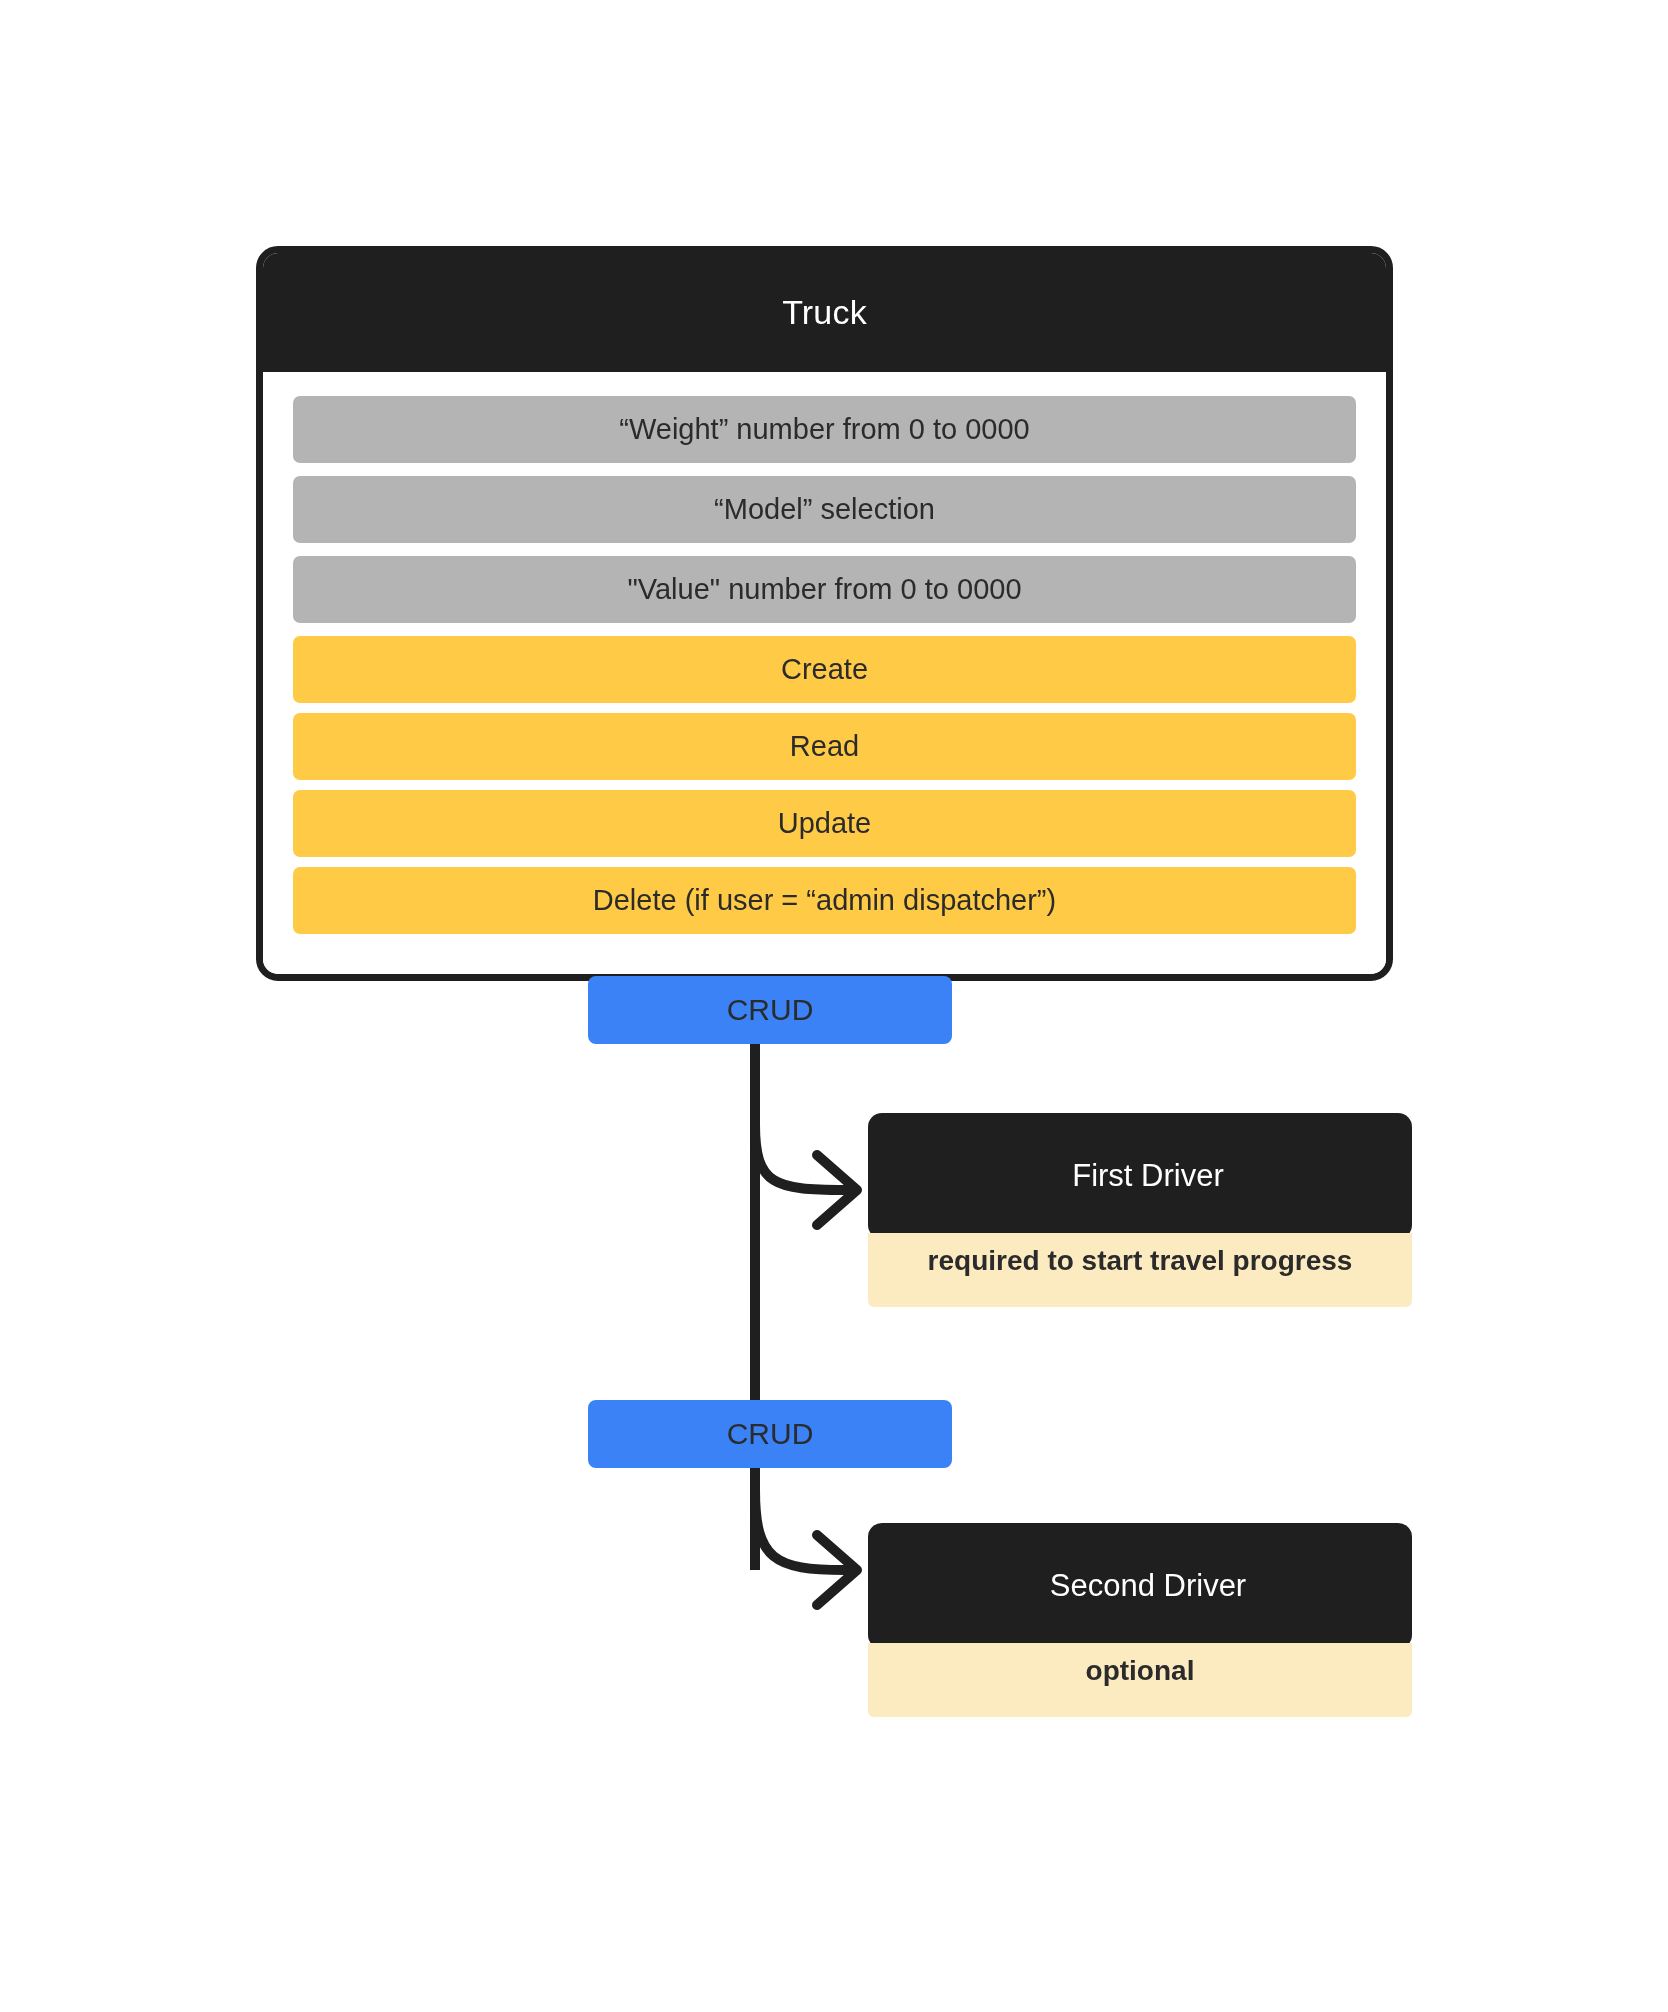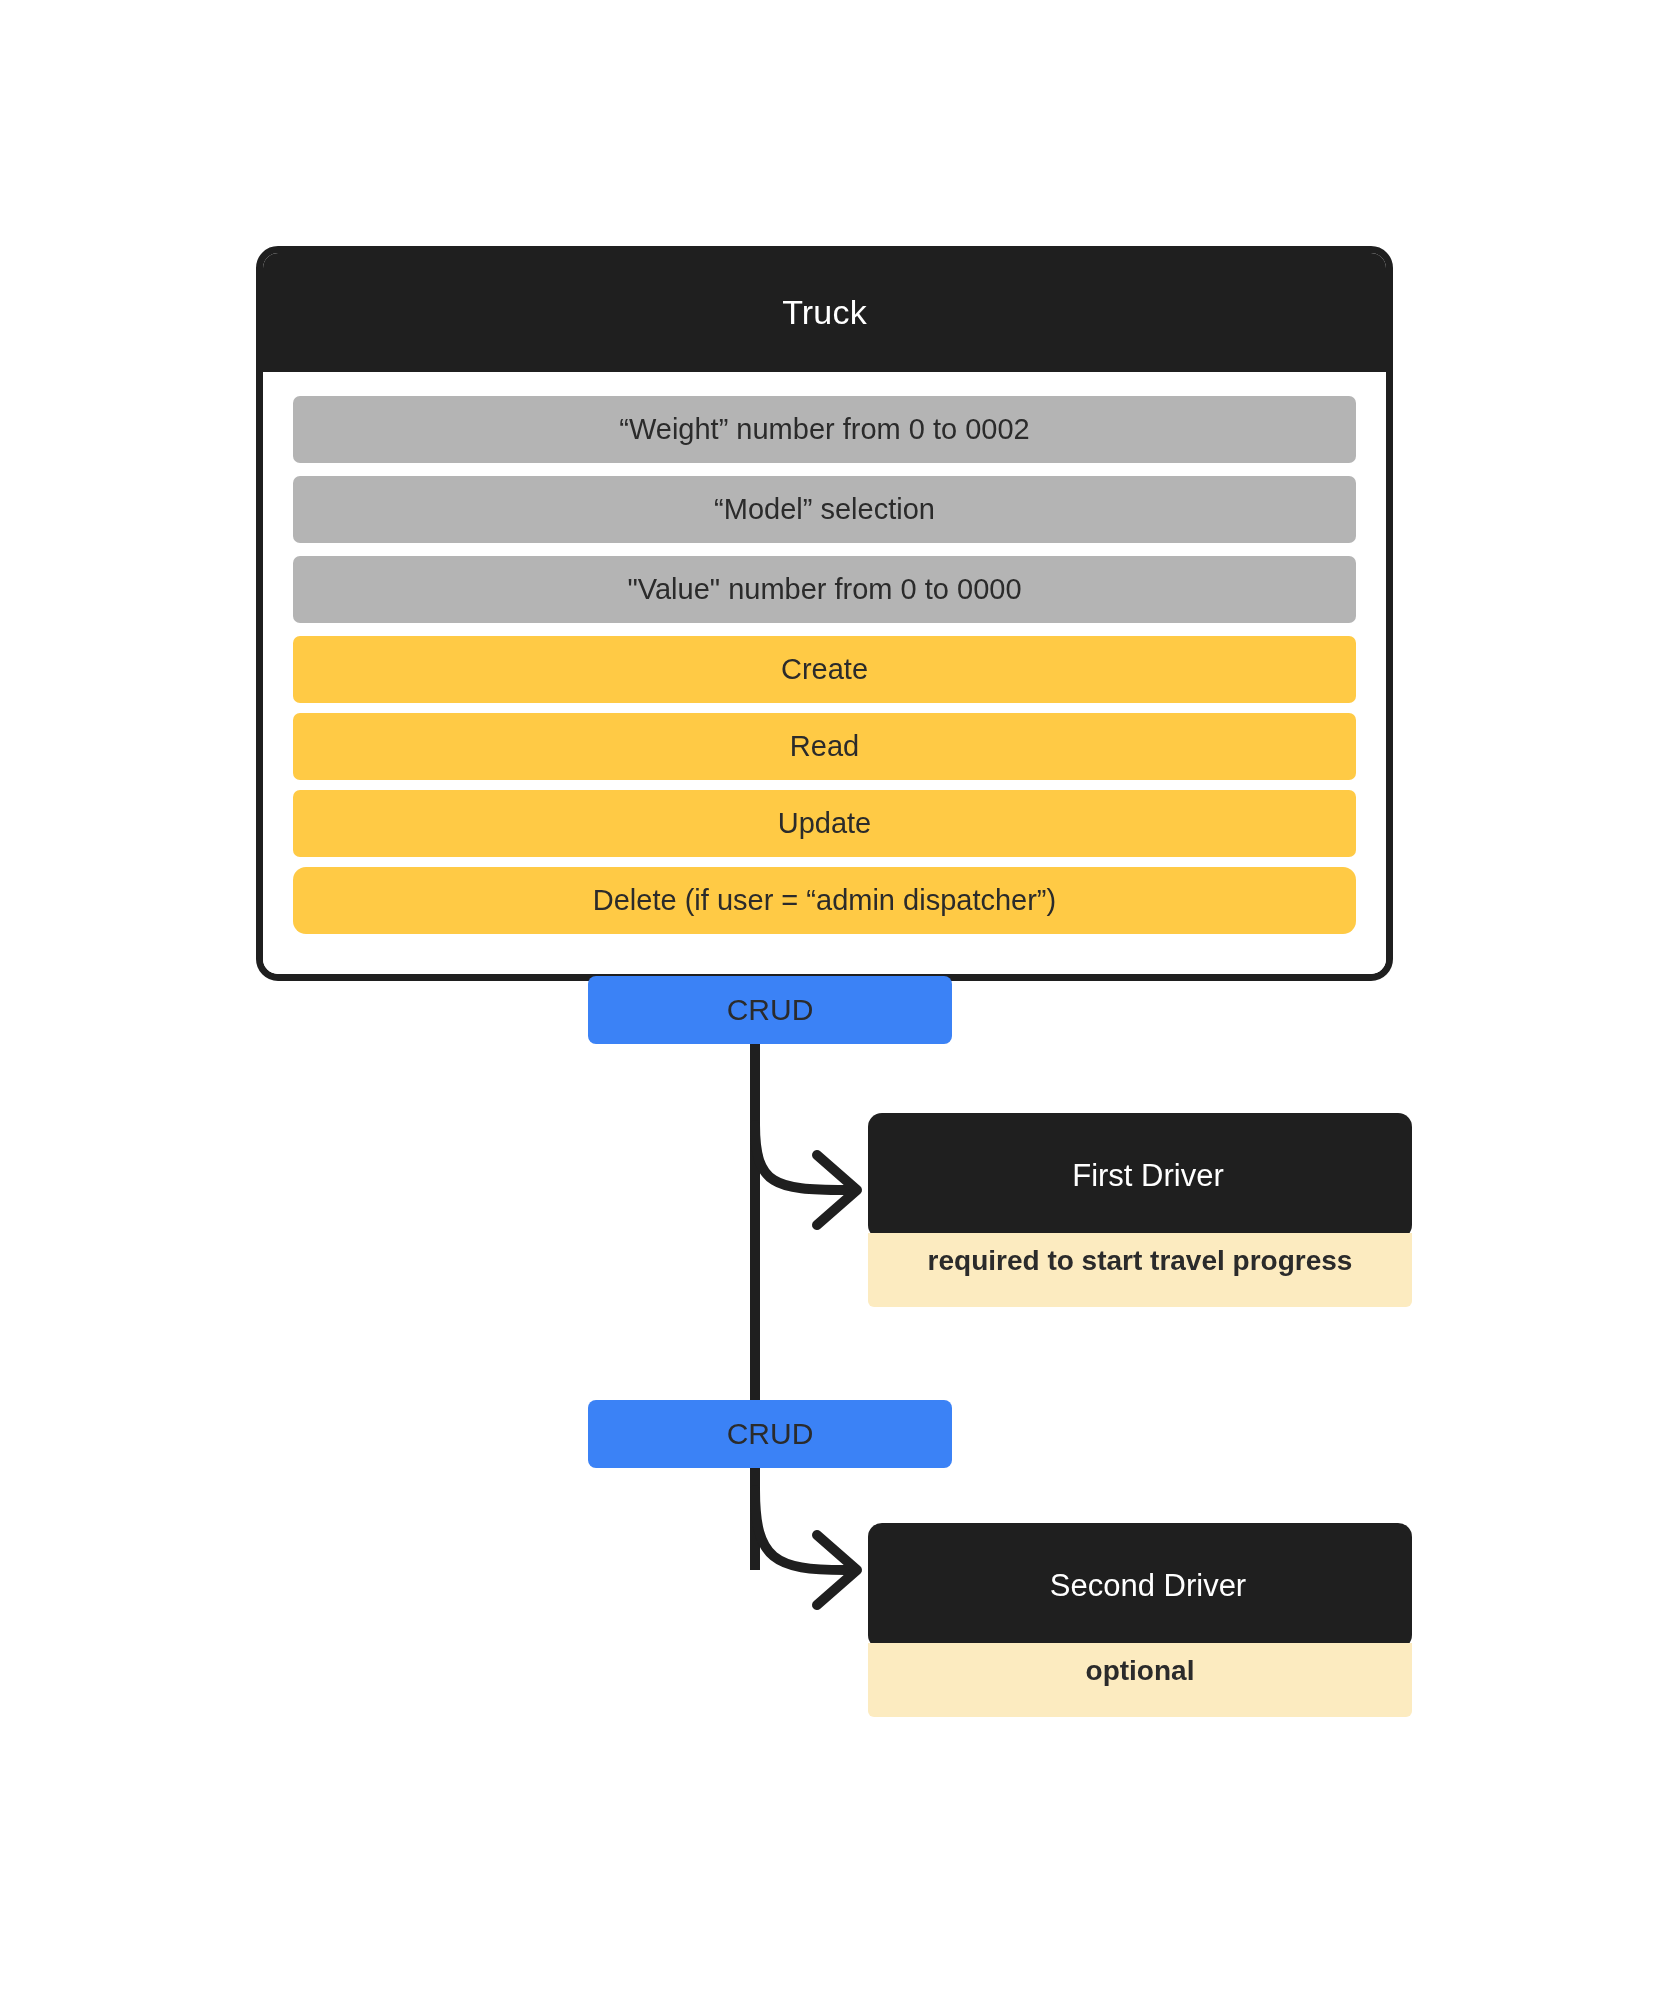--- a/index.html
+++ b/index.html
@@ -69,21 +69,20 @@
     background: #ffca45;
     color: #2b2b2b;
     font-size: 29px;
     text-align: center;
     border-radius: 7px;
     padding: 17px 2px;
     margin-bottom: 10px;
   }
   .action-row:last-child {
     margin-bottom: 4px;
-    border-radius: 13px;
   }
 
   
   .relation-badge {
     position: absolute;
     width: 364px;
     background: #3b82f6;
     color: #2b2b2b;
     font-size: 30px;
     text-align: center;
@@ -134,21 +133,21 @@
     <path d="M 755 1125 C 755 1185 775 1190 845 1190 L 855 1190" stroke="#1f1f1f" stroke-width="10" fill="none" stroke-linecap="round" stroke-linejoin="round"></path>
     <path d="M 817 1155 L 857 1190 L 817 1225" stroke="#1f1f1f" stroke-width="10" fill="none" stroke-linecap="round" stroke-linejoin="round"></path>
 
     <path d="M 755 1490 C 755 1560 775 1570 845 1570 L 855 1570" stroke="#1f1f1f" stroke-width="10" fill="none" stroke-linecap="round" stroke-linejoin="round"></path>
     <path d="M 817 1535 L 857 1570 L 817 1605" stroke="#1f1f1f" stroke-width="10" fill="none" stroke-linecap="round" stroke-linejoin="round"></path>
   </svg>
 
   <div class="entity-card">
     <div class="entity-card-header">Truck</div>
     <div class="entity-card-body">
-      <div class="field-row">“Weight” number from 0 to 0002</div>
+      <div class="field-row">“Weight” number from 0 to 0000</div>
       <div class="field-row">“Model” selection</div>
       <div class="field-row">"Value" number from 0 to 0000</div>
       <div class="action-row">Create</div>
       <div class="action-row">Read</div>
       <div class="action-row">Update</div>
       <div class="action-row">Delete (if user = “admin dispatcher”)</div>
     </div>
   </div>
 
   <div class="relation-badge" id="badge-crud-1">CRUD</div>

